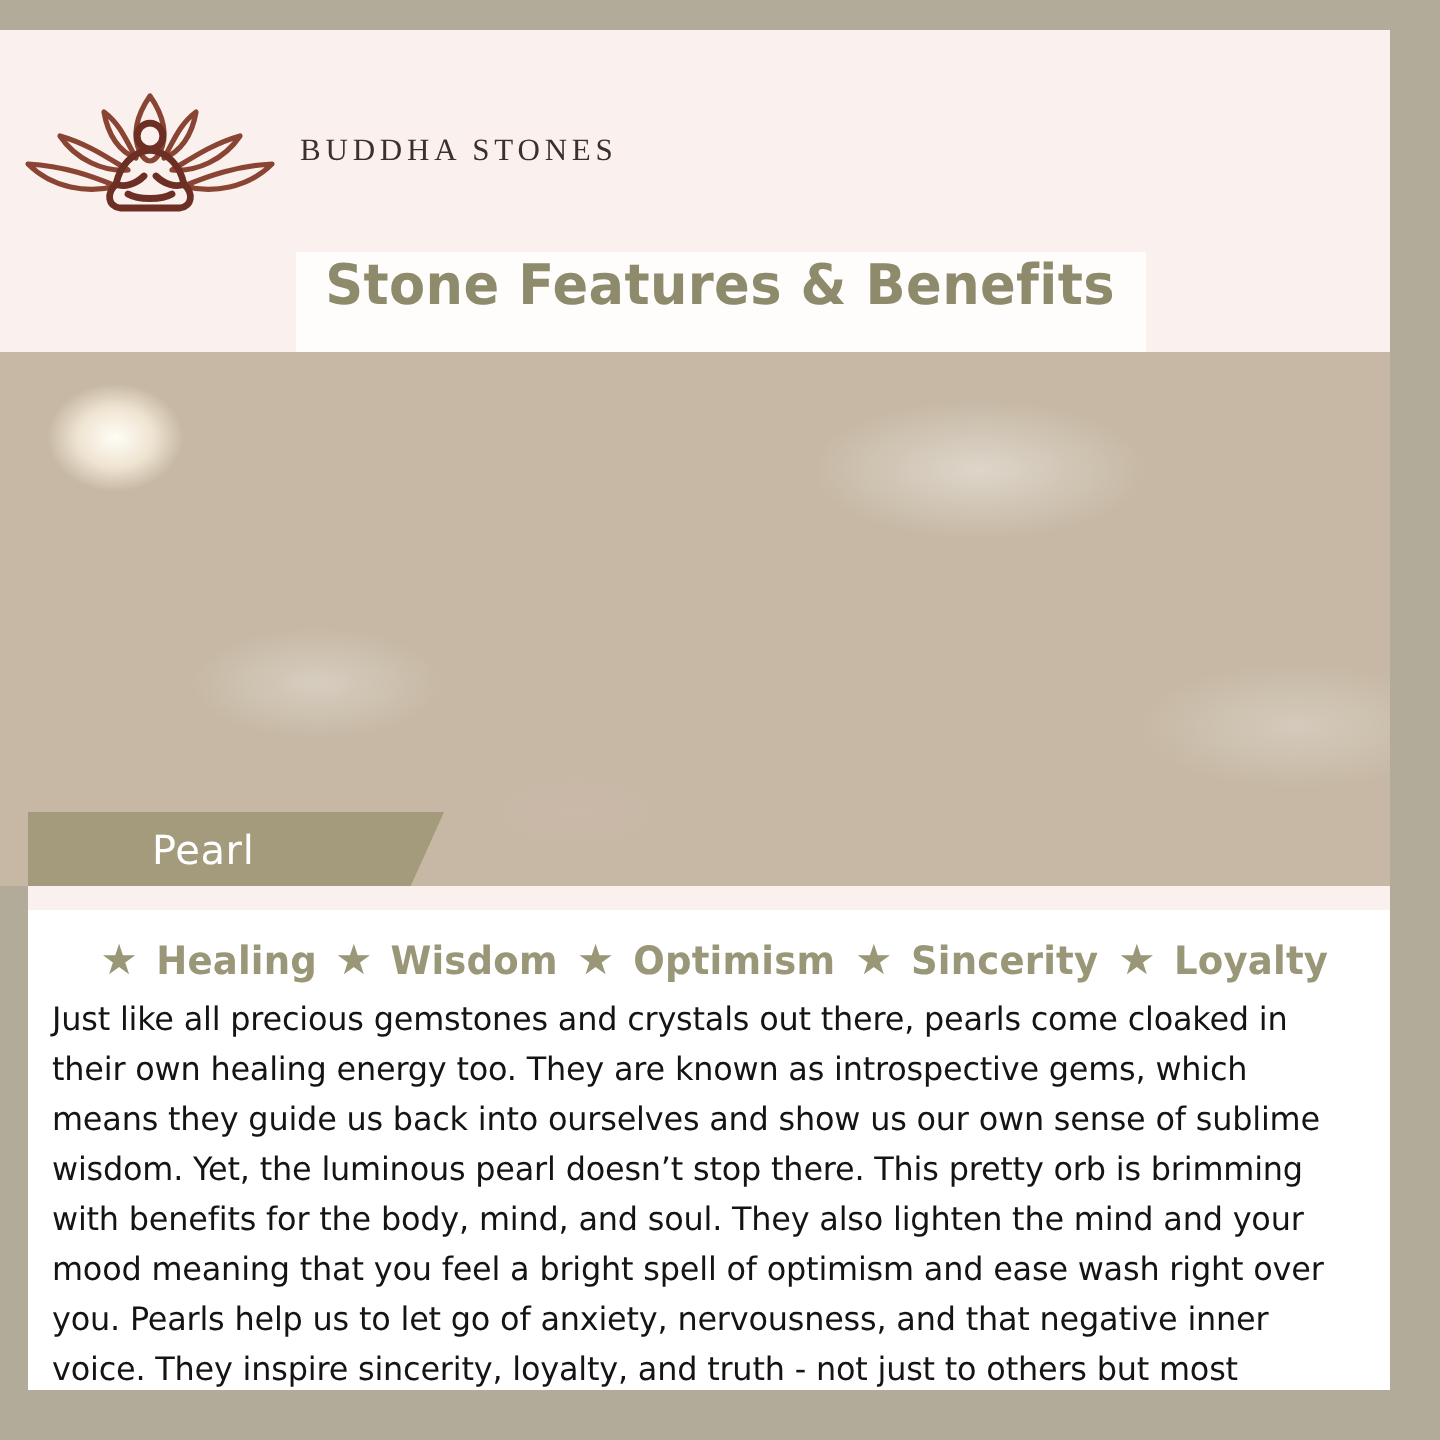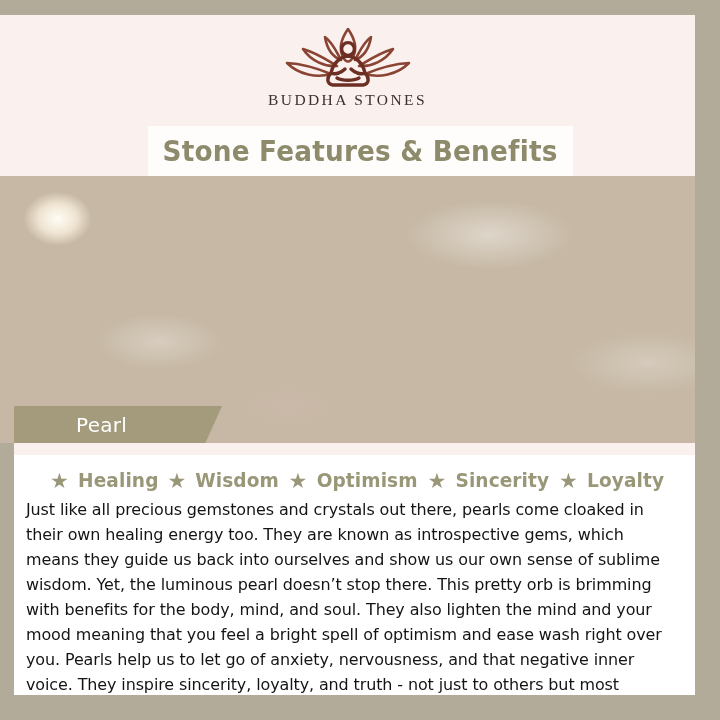--- a/index.html
+++ b/index.html
@@ -34,21 +34,20 @@
   }
 
   
   .header {
     position: absolute;
     left: 0;
     top: 15px;
     width: 695px;
     height: 112px;
     display: flex;
-    flex-direction: column;
     align-items: center;
     justify-content: flex-start;
     padding-top: 8px;
     box-sizing: border-box;
   }
   .logo-mark {
     width: 150px;
     height: 66px;
     display: block;
   }
@@ -63,21 +62,20 @@
 
   
   .title-card {
     position: absolute;
     left: 148px;
     top: 126px;
     width: 425px;
     height: 50px;
     background: #fffdfb;
     display: flex;
-    align-items: center;
     justify-content: center;
     box-sizing: border-box;
   }
   .title-text {
     font-family: "DejaVu Sans", sans-serif;
     font-size: 28px;
     font-weight: 700;
     color: #8e8b6c;
     letter-spacing: 0.2px;
     transform: scaleX(0.94);

